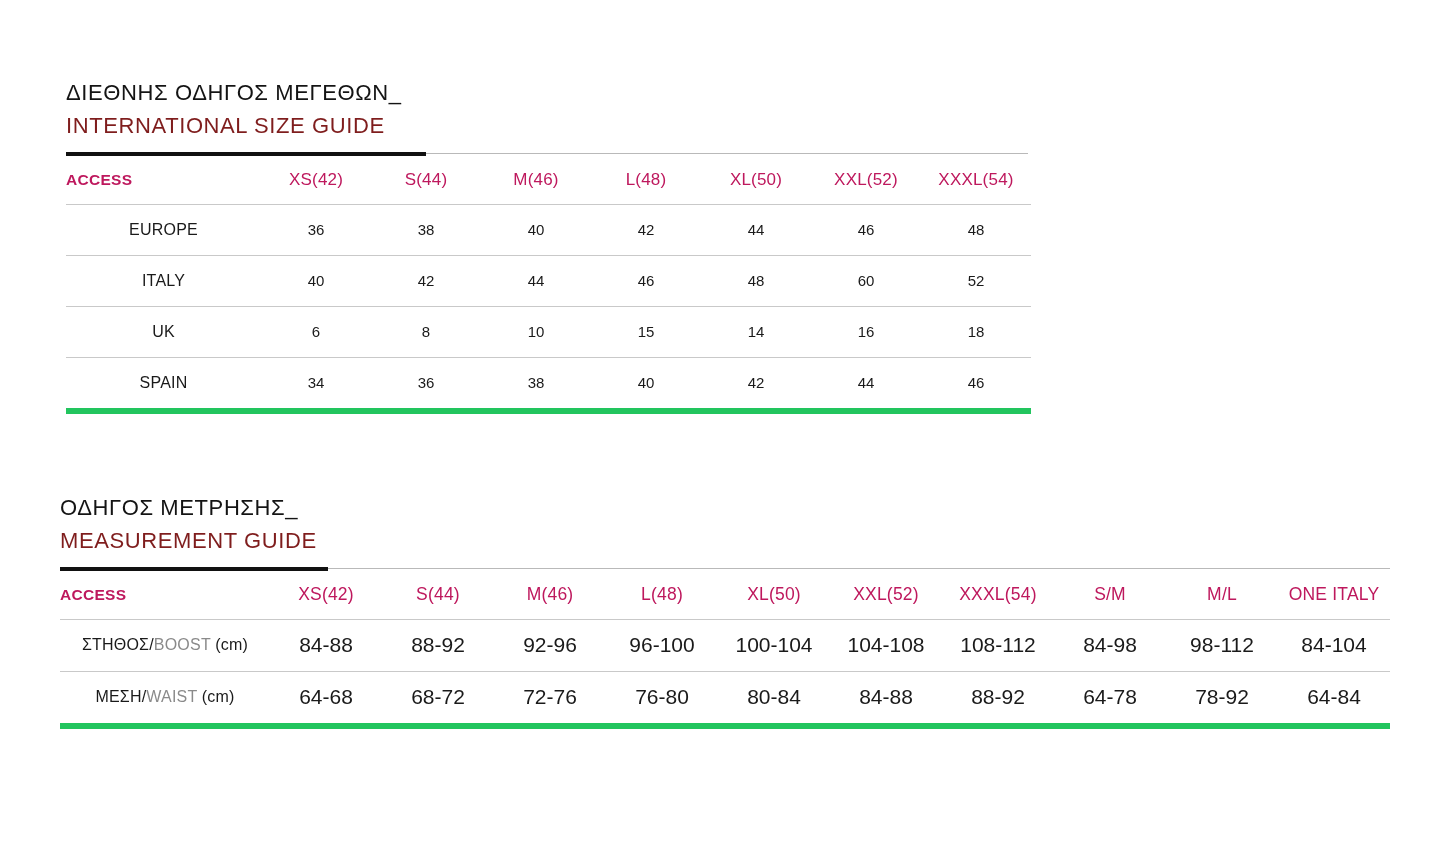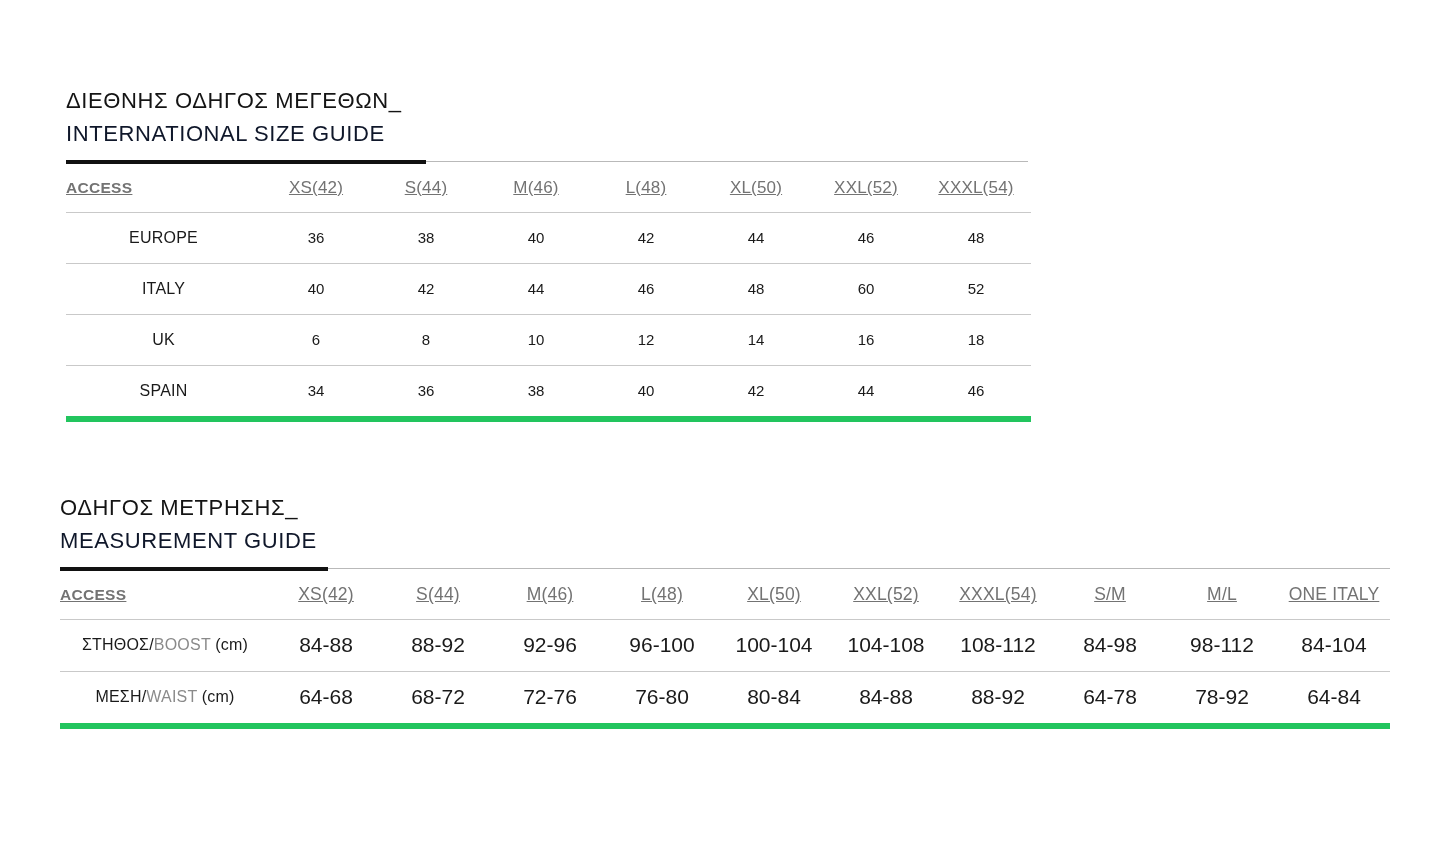--- a/index.html
+++ b/index.html
@@ -19,41 +19,40 @@
     width: 1445px;
     height: 867px;
   }
 
   
   .section-one {
     position: absolute;
     left: 66px;
     top: 80px;
     width: 962px;
-    margin-top: 8px;
   }
   .section-two {
     position: absolute;
     left: 60px;
     top: 495px;
     width: 1330px;
   }
 
   .title-gr {
     font-size: 22px;
     letter-spacing: 0.6px;
     color: #141414;
     font-weight: 400;
     line-height: 1.2;
     white-space: nowrap;
   }
   .title-en {
     font-size: 22px;
     letter-spacing: 0.6px;
-    color: #0f172a;
+    color: #7f1d1d;
     font-weight: 400;
     line-height: 1.25;
     margin-top: 6px;
     white-space: nowrap;
   }
 
   .rule-wrap {
     position: relative;
     margin-top: 12px;
     height: 4px;
@@ -83,24 +82,23 @@
   }
   table.size-table th,
   table.size-table td {
     padding: 0;
     text-align: center;
     vertical-align: middle;
   }
   table.size-table thead th {
     font-size: 17px;
     font-weight: 400;
-    color: #737373;
+    color: #be185d;
     height: 48px;
     letter-spacing: 0.2px;
-    text-decoration: underline;
   }
   table.size-table thead th.rowhead {
     text-align: left;
     font-weight: 700;
     font-size: 15.5px;
     letter-spacing: 0.3px;
   }
   table.size-table tbody td {
     font-size: 15px;
     color: #1a1a1a;
@@ -187,21 +185,21 @@
           <td>46</td>
           <td>48</td>
           <td>60</td>
           <td>52</td>
         </tr>
         <tr>
           <td class="rowhead">UK</td>
           <td>6</td>
           <td>8</td>
           <td>10</td>
-          <td>12</td>
+          <td>15</td>
           <td>14</td>
           <td>16</td>
           <td>18</td>
         </tr>
         <tr>
           <td class="rowhead">SPAIN</td>
           <td>34</td>
           <td>36</td>
           <td>38</td>
           <td>40</td>

